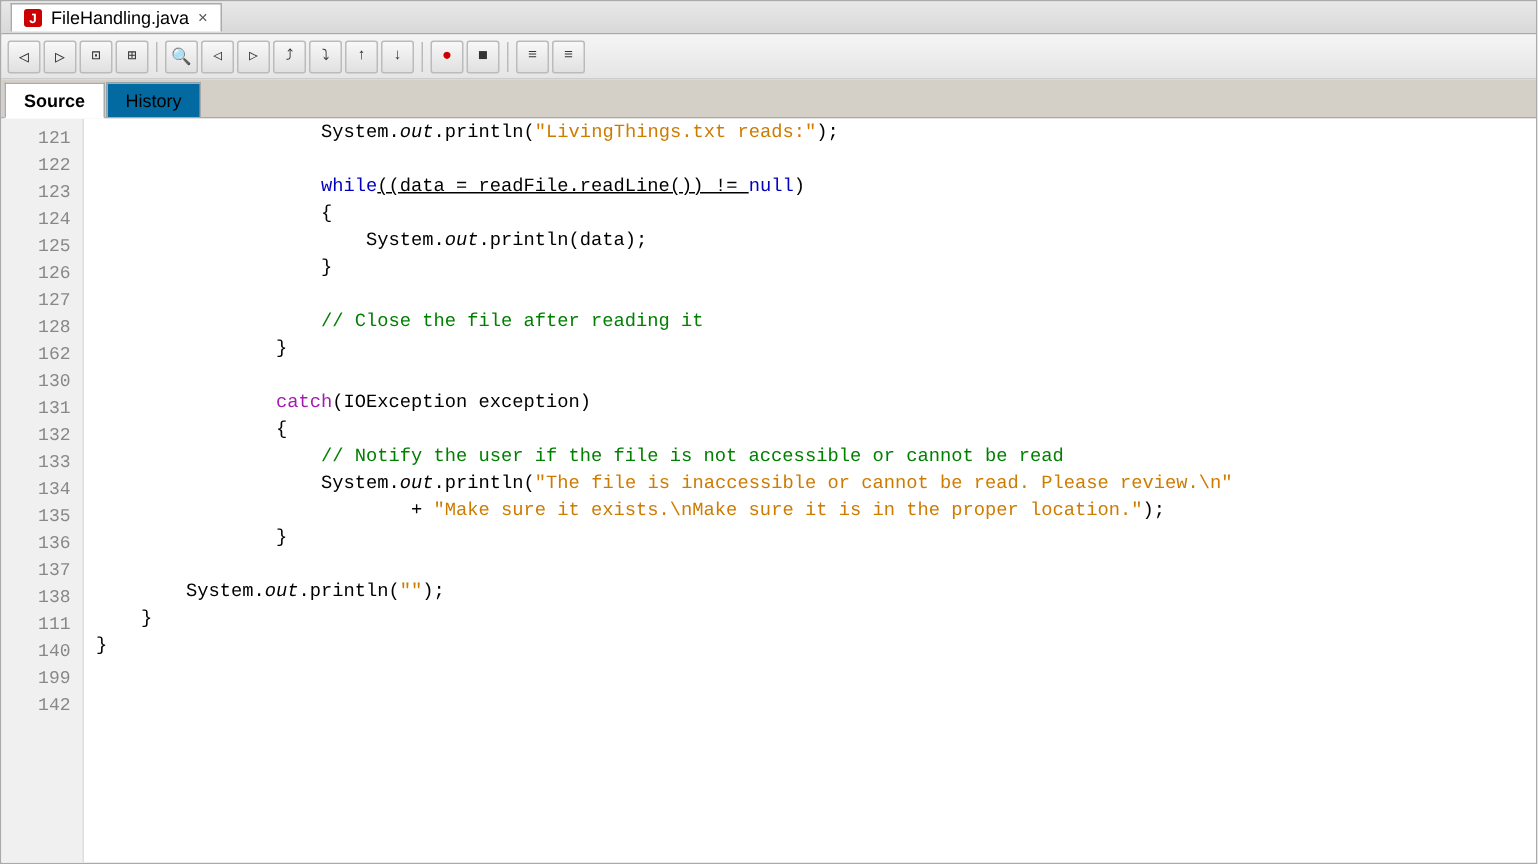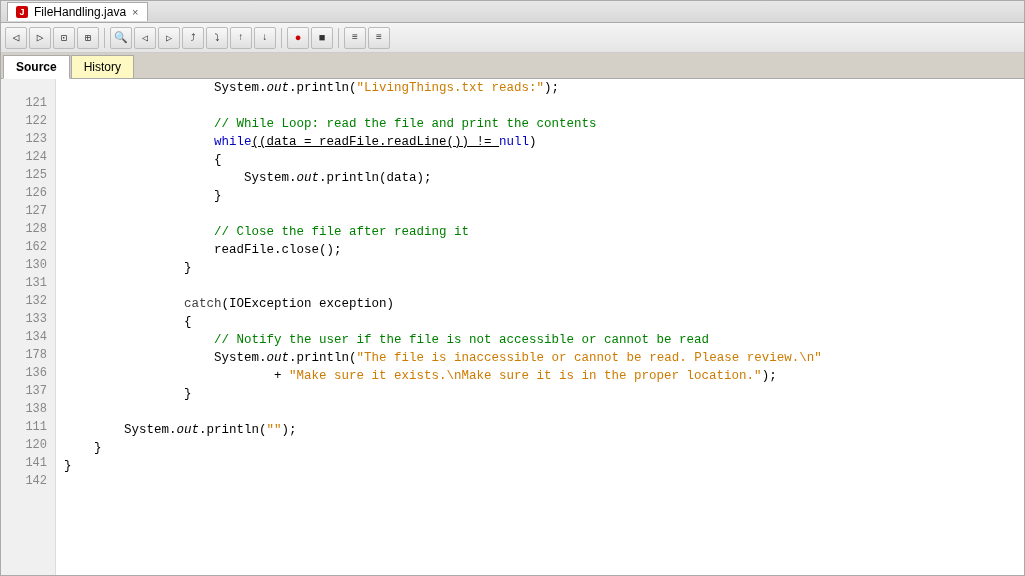--- a/index.html
+++ b/index.html
@@ -63,21 +63,21 @@
       border-bottom: 1px solid #aaa;
       padding-left: 2px;
     }
     .tab {
       padding: 4px 12px;
       font-family: Arial, sans-serif;
       font-size: 12px;
       cursor: pointer;
       border: 1px solid #aaa;
       border-bottom: none;
-      background: #fef9c3;
+      background: #0369a1;
       color: #000;
       margin-right: 1px;
     }
     .tab.active {
       background: #fff;
       font-weight: bold;
       border-bottom: 1px solid #fff;
       margin-bottom: -1px;
       z-index: 1;
     }
@@ -102,21 +102,21 @@
       display: flex;
       flex: 1;
       overflow: hidden;
       background: #fff;
     }
 
     .gutter {
       background: #f0f0f0;
       border-right: 1px solid #ddd;
       min-width: 55px;
-      padding-top: 15px;
+      padding-top: 4px;
       user-select: none;
     }
     .line-numbers {
       display: flex;
       flex-direction: column;
     }
     .line-num {
       display: flex;
       align-items: center;
       justify-content: flex-end;
@@ -197,45 +197,43 @@
           <div class="line-num">125</div>
           <div class="line-num">126</div>
           <div class="line-num">127</div>
           <div class="line-num">128</div>
           <div class="line-num">162</div>
           <div class="line-num">130</div>
           <div class="line-num">131</div>
           <div class="line-num">132</div>
           <div class="line-num">133</div>
           <div class="line-num">134</div>
-          <div class="line-num">178</div>
+          <div class="line-num">135</div>
           <div class="line-num">136</div>
           <div class="line-num">137</div>
           <div class="line-num">138</div>
           <div class="line-num">111</div>
-          <div class="line-num">120</div>
-          <div class="line-num">141</div>
+          <div class="line-num">140</div>
+          <div class="line-num">199</div>
           <div class="line-num">142</div>
         </div>
     </div>
     <div class="code-area">
       <div class="code-lines" id="code-lines">
           <div class="code-line"><span style="color: rgb(0, 0, 0);">                    System.</span><span style="color: rgb(0, 0, 0); font-style: italic;">out</span><span style="color: rgb(0, 0, 0);">.println(</span><span style="color: rgb(206, 123, 0);">"LivingThings.txt reads:"</span><span style="color: rgb(0, 0, 0);">);</span></div>
           <div class="code-line"><span style="color: rgb(0, 0, 0);"></span></div>
-          <div class="code-line"><span style="color: rgb(0, 0, 0);">                    </span><span style="color: rgb(0, 128, 0);">// While Loop: read the file and print the contents</span></div>
           <div class="code-line"><span style="color: rgb(0, 0, 0);">                    </span><span style="color: rgb(0, 0, 192); font-weight: normal;">while</span><span style="color: rgb(0, 0, 0); text-decoration: underline;">((data = readFile.readLine()) != </span><span style="color: rgb(0, 0, 192); font-weight: normal; text-align: center;">null</span><span style="color: rgb(0, 0, 0);">)</span></div>
           <div class="code-line"><span style="color: rgb(0, 0, 0);">                    {</span></div>
           <div class="code-line"><span style="color: rgb(0, 0, 0);">                        System.</span><span style="color: rgb(0, 0, 0); font-style: italic;">out</span><span style="color: rgb(0, 0, 0); text-align: center;">.println(data);</span></div>
           <div class="code-line"><span style="color: rgb(0, 0, 0);">                    }</span></div>
           <div class="code-line"><span style="color: rgb(0, 0, 0);"></span></div>
           <div class="code-line"><span style="color: rgb(0, 0, 0);">                    </span><span style="color: rgb(0, 128, 0);">// Close the file after reading it</span></div>
-          <div class="code-line"><span style="color: rgb(0, 0, 0);">                    readFile.close();</span></div>
           <div class="code-line"><span style="color: rgb(0, 0, 0);">                }</span></div>
           <div class="code-line"><span style="color: rgb(0, 0, 0);"></span></div>
-          <div class="code-line"><span style="color: rgb(0, 0, 0);">                </span><span style="color: #404040; font-weight: normal; font-family: Liberation Mono, monospace;">catch</span><span style="color: rgb(0, 0, 0);">(IOException exception)</span></div>
+          <div class="code-line"><span style="color: rgb(0, 0, 0);">                </span><span style="color: #a21caf; font-weight: normal; font-family: Liberation Mono, monospace;">catch</span><span style="color: rgb(0, 0, 0);">(IOException exception)</span></div>
           <div class="code-line"><span style="color: rgb(0, 0, 0);">                {</span></div>
           <div class="code-line"><span style="color: rgb(0, 0, 0);">                    </span><span style="color: rgb(0, 128, 0);">// Notify the user if the file is not accessible or cannot be read</span></div>
           <div class="code-line"><span style="color: rgb(0, 0, 0);">                    System.</span><span style="color: rgb(0, 0, 0); font-style: italic;">out</span><span style="color: rgb(0, 0, 0);">.println(</span><span style="color: rgb(206, 123, 0);">"The file is inaccessible or cannot be read. Please review.\n"</span></div>
           <div class="code-line"><span style="color: rgb(0, 0, 0);">                            + </span><span style="color: rgb(206, 123, 0);">"Make sure it exists.\nMake sure it is in the proper location."</span><span style="color: rgb(0, 0, 0);">);</span></div>
           <div class="code-line"><span style="color: rgb(0, 0, 0);">                }</span></div>
           <div class="code-line"><span style="color: rgb(0, 0, 0);"></span></div>
           <div class="code-line"><span style="color: rgb(0, 0, 0);">        System.</span><span style="color: rgb(0, 0, 0); font-style: italic;">out</span><span style="color: rgb(0, 0, 0);">.println(</span><span style="color: rgb(206, 123, 0);">""</span><span style="color: rgb(0, 0, 0);">);</span></div>
           <div class="code-line"><span style="color: rgb(0, 0, 0);">    }</span></div>
           <div class="code-line"><span style="color: rgb(0, 0, 0);">}</span></div>
         </div>

